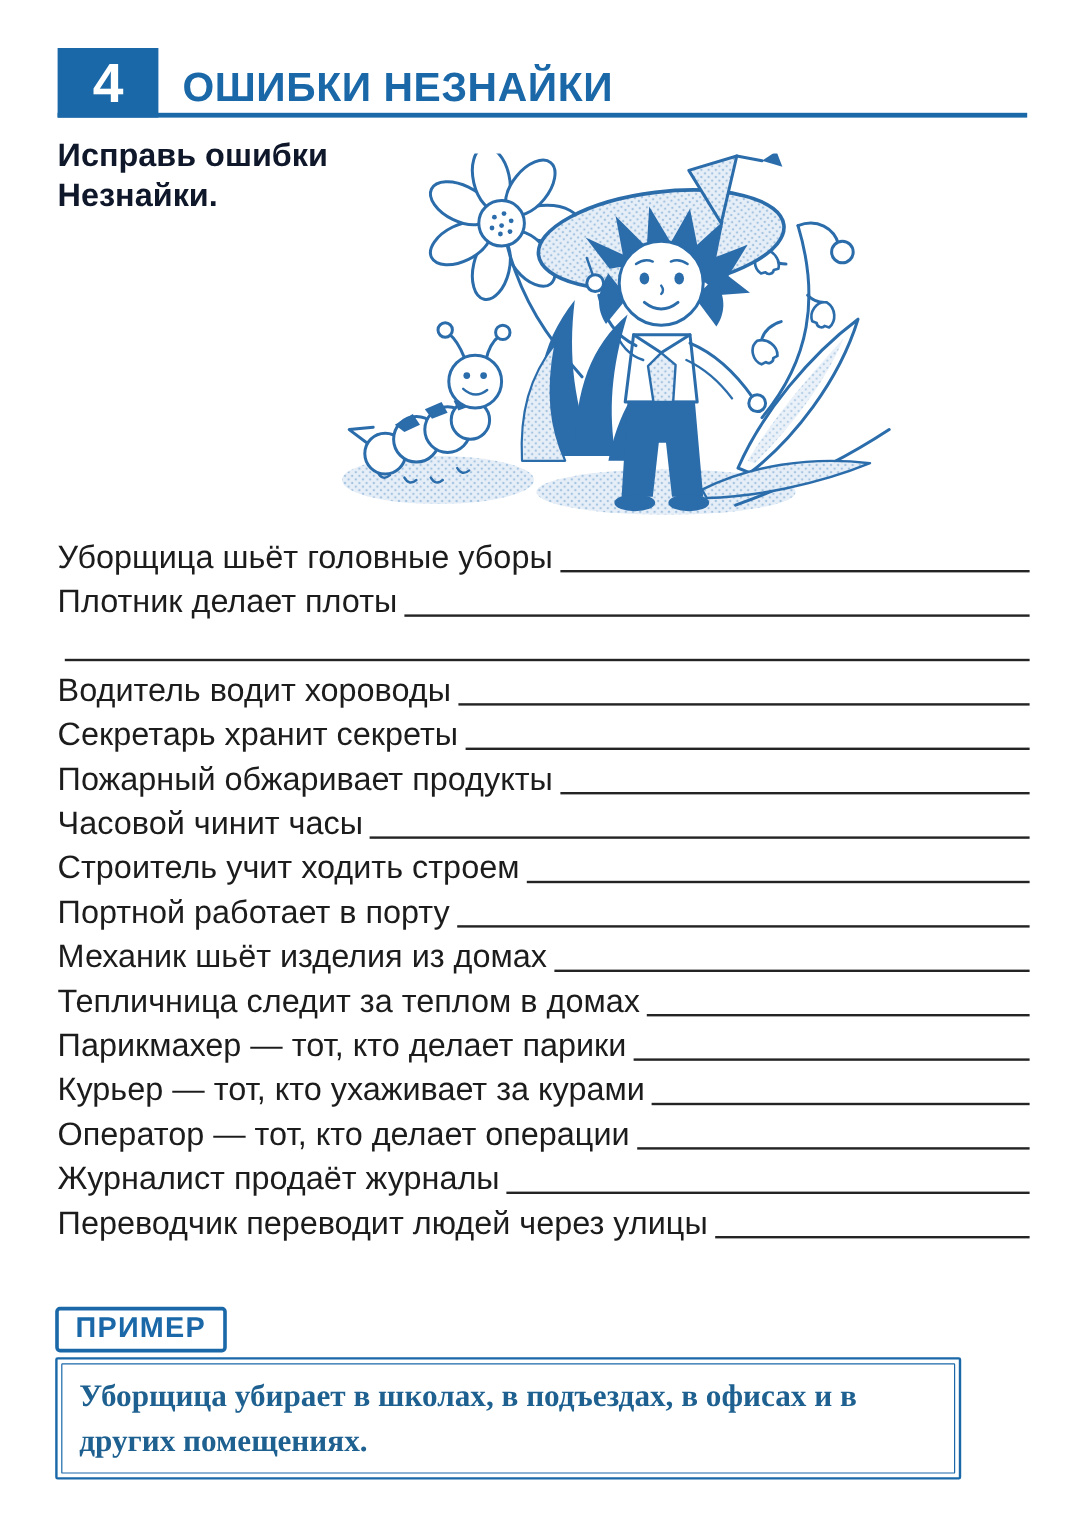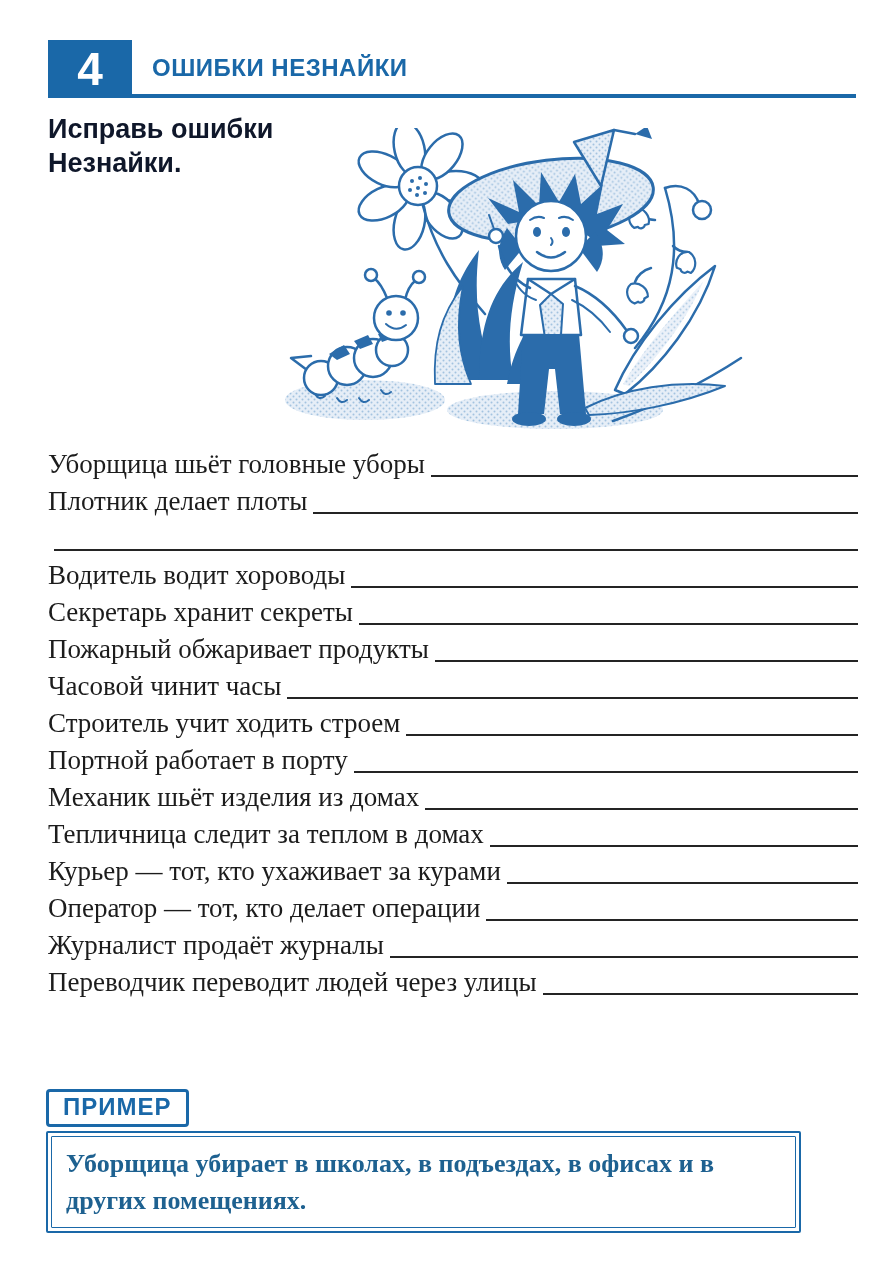--- a/index.html
+++ b/index.html
@@ -12,37 +12,37 @@
   }
   
   .num-box{
     position:absolute;left:48px;top:40px;width:84px;height:58px;
     background:#1a68a8;color:#ffffff;
     display:flex;align-items:center;justify-content:center;
     font-size:46px;font-weight:bold;
   }
   .page-title{
     position:absolute;left:152px;top:54px;
-    font-size:24px;font-weight:bold;color:#1a68a8;letter-spacing:.5px;
+    font-size:34px;font-weight:bold;color:#1a68a8;letter-spacing:.5px;
     white-space:nowrap;
   }
   .title-rule{
     position:absolute;left:48px;top:94px;width:808px;height:4px;
     background:#1a68a8;
   }
   .instruction{
     position:absolute;left:48px;top:112px;
     font-size:27px;font-weight:bold;color:#0f172a;line-height:34px;
   }
   
   .illustration{position:absolute;left:283px;top:128px;width:460px;height:305px;}
   
   .sentences{
     position:absolute;left:48px;top:446px;width:810px;
-    font-family:Liberation Serif, serif;
+    font-family:Liberation Sans, sans-serif;
     color:#1c1c1c;
   }
   .row{display:flex;height:37px;}
   .row .txt{font-size:27px;line-height:37px;white-space:nowrap;}
   .row .blank{
     flex:1;min-width:40px;
     border-bottom:2px solid #242424;
     margin:0 0 6px 6px;
     align-self:flex-end;
   }
@@ -241,20 +241,24 @@
       </div>
     <div class="row">
         <span class="txt">Механик шьёт изделия из домах</span>
         <span class="blank"></span>
       </div>
     <div class="row">
         <span class="txt">Тепличница следит за теплом в домах</span>
         <span class="blank"></span>
       </div>
     <div class="row">
+        <span class="txt">Парикмахер — тот, кто делает парики</span>
+        <span class="blank"></span>
+      </div>
+    <div class="row">
         <span class="txt">Курьер — тот, кто ухаживает за курами</span>
         <span class="blank"></span>
       </div>
     <div class="row">
         <span class="txt">Оператор — тот, кто делает операции</span>
         <span class="blank"></span>
       </div>
     <div class="row">
         <span class="txt">Журналист продаёт журналы</span>
         <span class="blank"></span>

